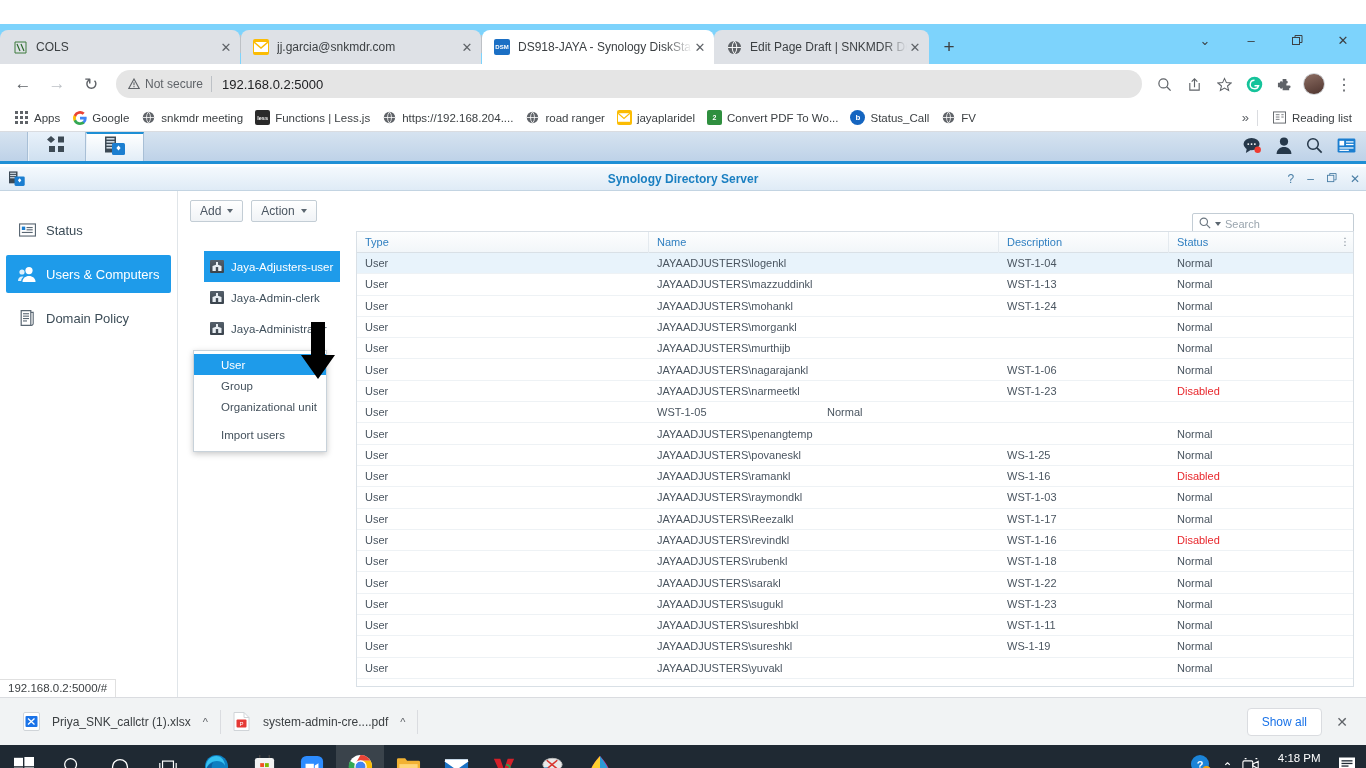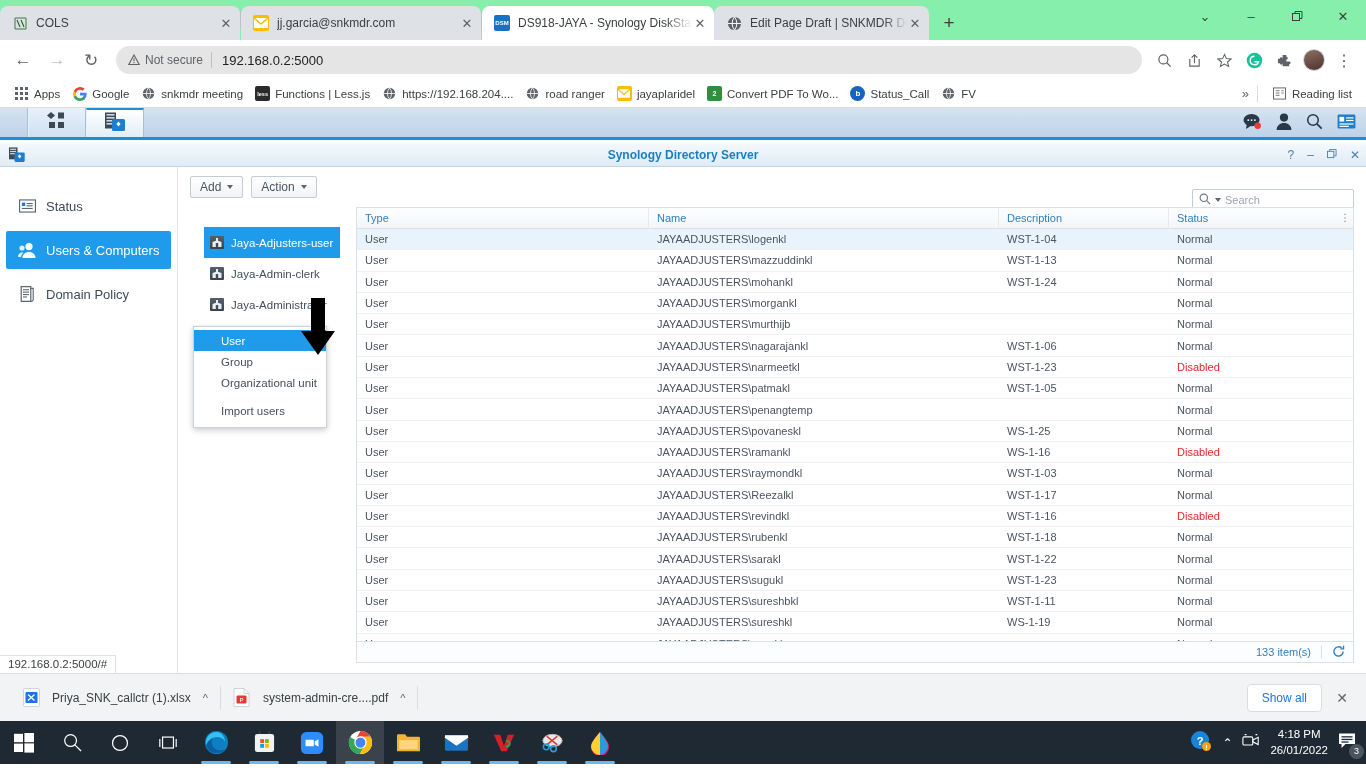--- a/index.html
+++ b/index.html
@@ -5,23 +5,24 @@
   * { box-sizing: border-box; margin: 0; padding: 0; }
   html, body {
     width: 1366px; height: 768px;
     overflow: hidden;
     font-family: "Liberation Sans", sans-serif;
     background: #ffffff;
   }
 
   
   .chrome-tabstrip {
-    height: 40px; background: #86efac;
+    height: 40px; background: #7dd3fc;
     display: flex; align-items: flex-end;
     position: relative;
+    margin-top: 24px;
   }
   .tab {
     height: 34px; width: 240px;
     display: flex; align-items: center;
     padding: 0 6px 0 12px;
     font-size: 12px; color: #3c4043;
     position: relative;
     border-radius: 8px 8px 0 0;
   }
   .tab.inactive { background: #dee1e6; }
@@ -823,21 +824,20 @@
                 <div class="gc c4">Normal</div>
               </div>
             <div class="grow">
                 <div class="gc c1">User</div>
                 <div class="gc c2">JAYAADJUSTERS\narmeetkl</div>
                 <div class="gc c3">WST-1-23</div>
                 <div class="gc c4 status-disabled">Disabled</div>
               </div>
             <div class="grow">
                 <div class="gc c1">User</div>
-                <div class="gc c2">JAYAADJUSTERS\patmakl</div>
                 <div class="gc c3">WST-1-05</div>
                 <div class="gc c4">Normal</div>
               </div>
             <div class="grow">
                 <div class="gc c1">User</div>
                 <div class="gc c2">JAYAADJUSTERS\penangtemp</div>
                 <div class="gc c3"></div>
                 <div class="gc c4">Normal</div>
               </div>
             <div class="grow">
@@ -899,30 +899,20 @@
                 <div class="gc c2">JAYAADJUSTERS\sureshkl</div>
                 <div class="gc c3">WS-1-19</div>
                 <div class="gc c4">Normal</div>
               </div>
             <div class="grow">
                 <div class="gc c1">User</div>
                 <div class="gc c2">JAYAADJUSTERS\yuvakl</div>
                 <div class="gc c3"></div>
                 <div class="gc c4">Normal</div>
               </div>
-          </div>
-          <div class="grid-foot">
-            <span>133 item(s)</span>
-            <span class="foot-sep"></span>
-            <span>
-              <svg width="13" height="13" viewBox="0 0 14 14">
-                  <path d="M12 7a5 5 0 1 1-1.6-3.7" fill="none" stroke="#2f7fc0" stroke-width="1.5"></path>
-                  <path d="M12.4 0.8v3.4H9" fill="none" stroke="#2f7fc0" stroke-width="1.5"></path>
-                </svg>
-            </span>
           </div>
         </div>
 
       </div>
     </div>
 
     <div class="domain-label">AL</div>
 
     <div class="dd-menu">
       <div class="dd-item sel">User</div>

